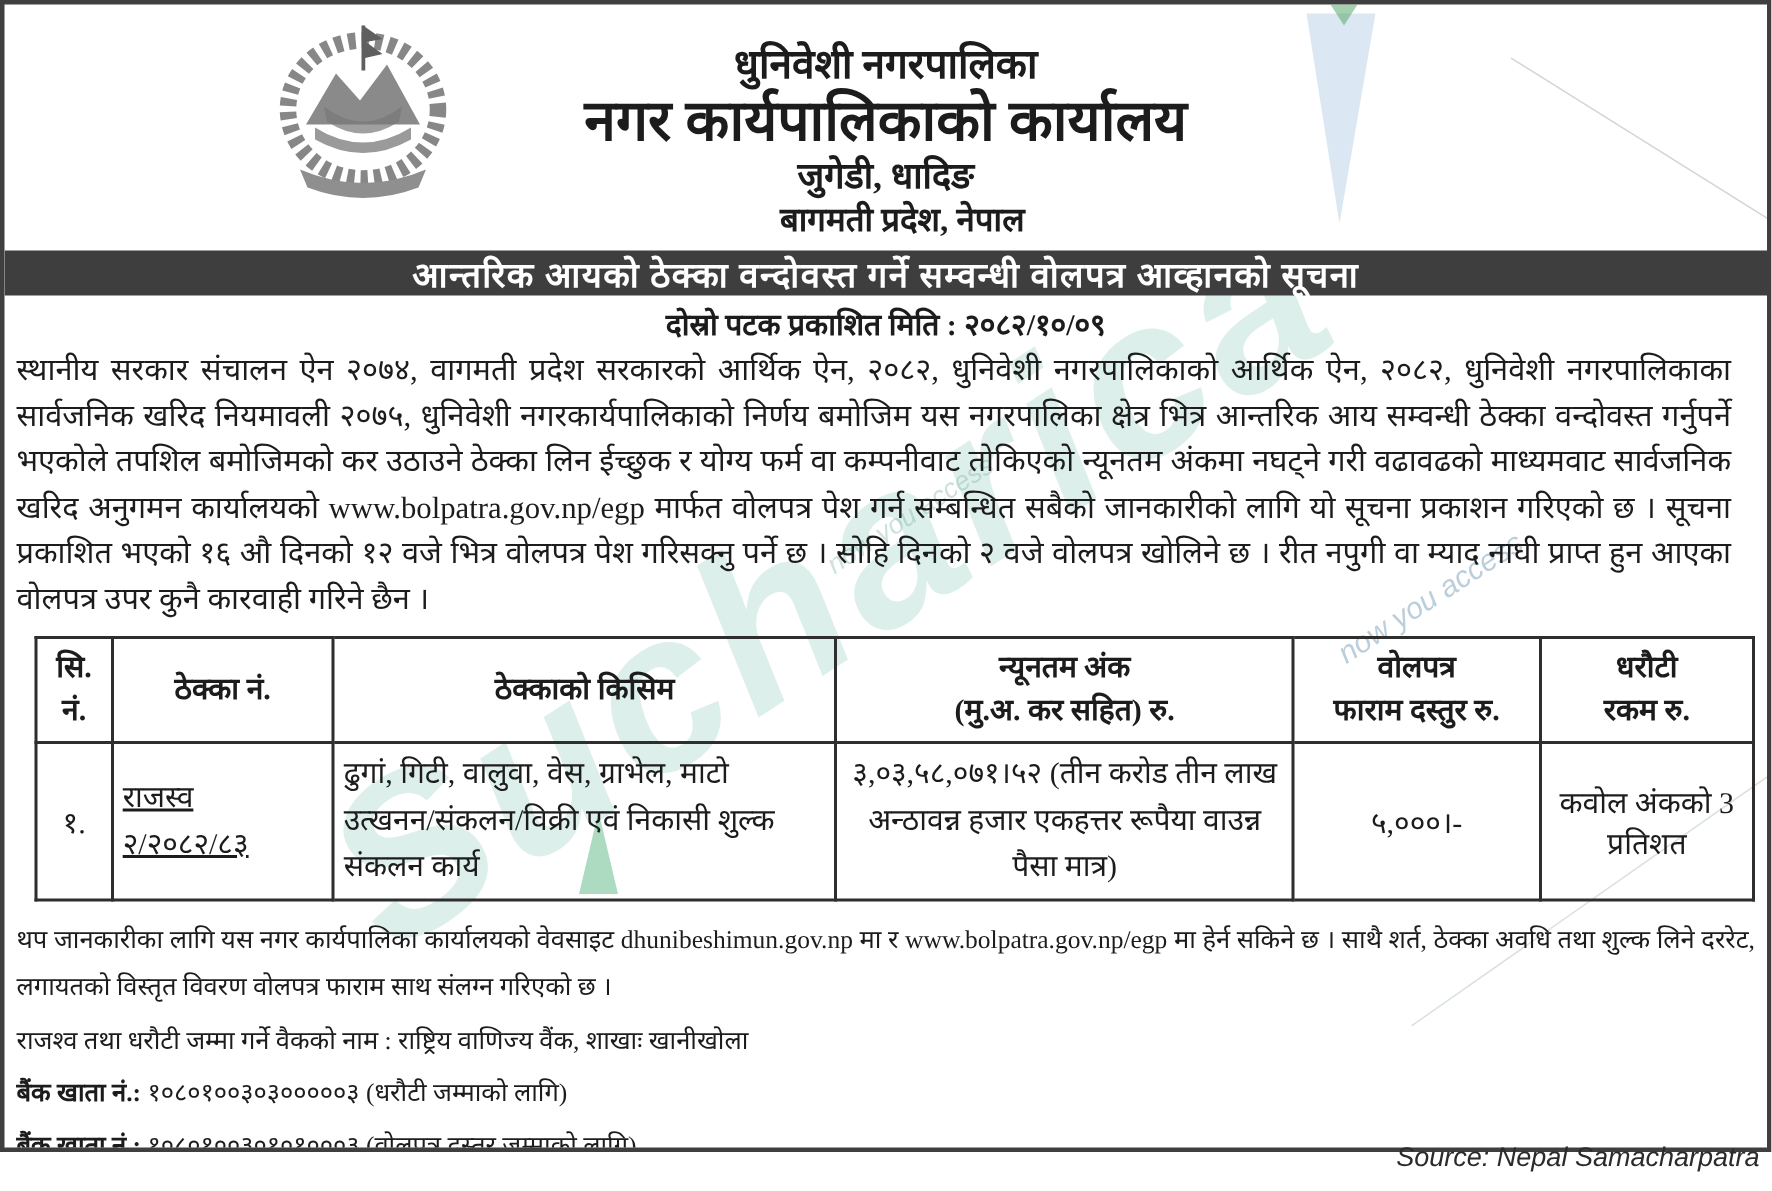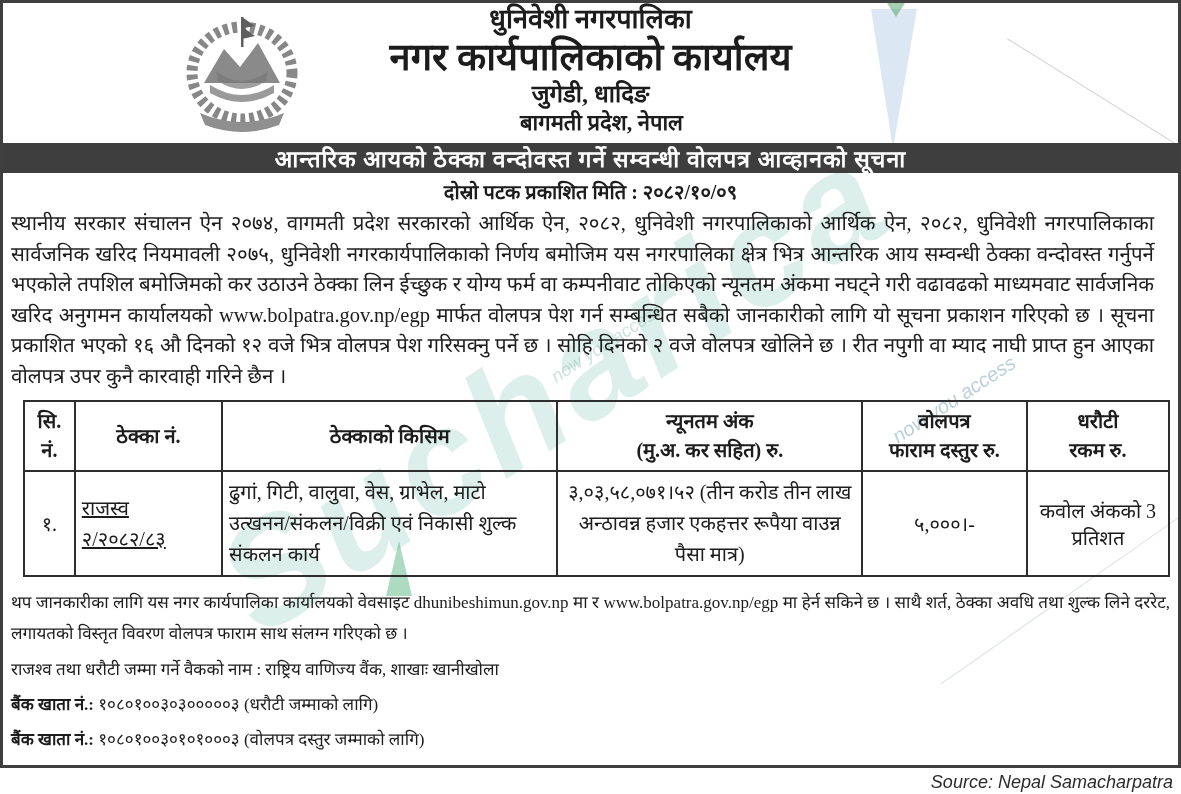--- a/index.html
+++ b/index.html
@@ -44,21 +44,21 @@
   }
   .wm-line1{left:980px;top:120px;width:320px;height:1px;background:rgba(160,160,160,0.45);transform:rotate(32deg);}
   .wm-line2{left:900px;top:560px;width:420px;height:1px;background:rgba(170,190,170,0.45);transform:rotate(-35deg);}
   .wm-green-tri{
     left:383px;top:538px;width:0;height:0;
     border-left:13px solid transparent;border-right:13px solid transparent;
     border-bottom:55px solid rgba(70,175,120,0.45);
   }
   
   .content{position:relative;z-index:1;}
-  .hdr{position:relative;text-align:center;padding-top:0;height:140px;}
+  .hdr{position:relative;text-align:center;padding-top:24px;height:140px;}
   .emblem{position:absolute;left:183px;top:8px;width:112px;height:128px;}
   .hdr-org{font-size:27px;font-weight:bold;line-height:32px;}
   .hdr-office{font-size:38px;font-weight:bold;line-height:44px;}
   .hdr-addr{font-size:24px;font-weight:bold;line-height:30px;}
   .hdr-prov{font-size:22px;font-weight:bold;line-height:28px;margin-left:22px;}
   .banner{
     height:30px;background:#3e3e3e;color:#ffffff;
     display:flex;align-items:center;justify-content:center;
     font-size:23px;font-weight:bold;letter-spacing:1px;
   }
@@ -83,21 +83,21 @@
   .col4{width:300px;}.col5{width:162px;}.col6{width:140px;}
   td.kisim{line-height:31px;}
   td.min{line-height:31px;text-align:center;}
   
   .foot{padding:10px 8px 0 8px;font-size:17px;line-height:31px;}
   .foot-info{text-align:justify;}
   .bank-name{margin-top:5px;}
   .acct{margin-top:4px;}
   .acct b{font-weight:bold;}
   .source{
-    position:absolute;right:8px;bottom:1px;
+    position:absolute;right:8px;bottom:12px;
     font-family:"Liberation Sans","DejaVu Sans",sans-serif;
     font-style:italic;font-size:18px;color:#2b2b2b;z-index:2;
   }
 </style>
 </head>
 <body>
 
 <div class="doc">
 
   <div class="wm wm-big">Sucharica</div>

